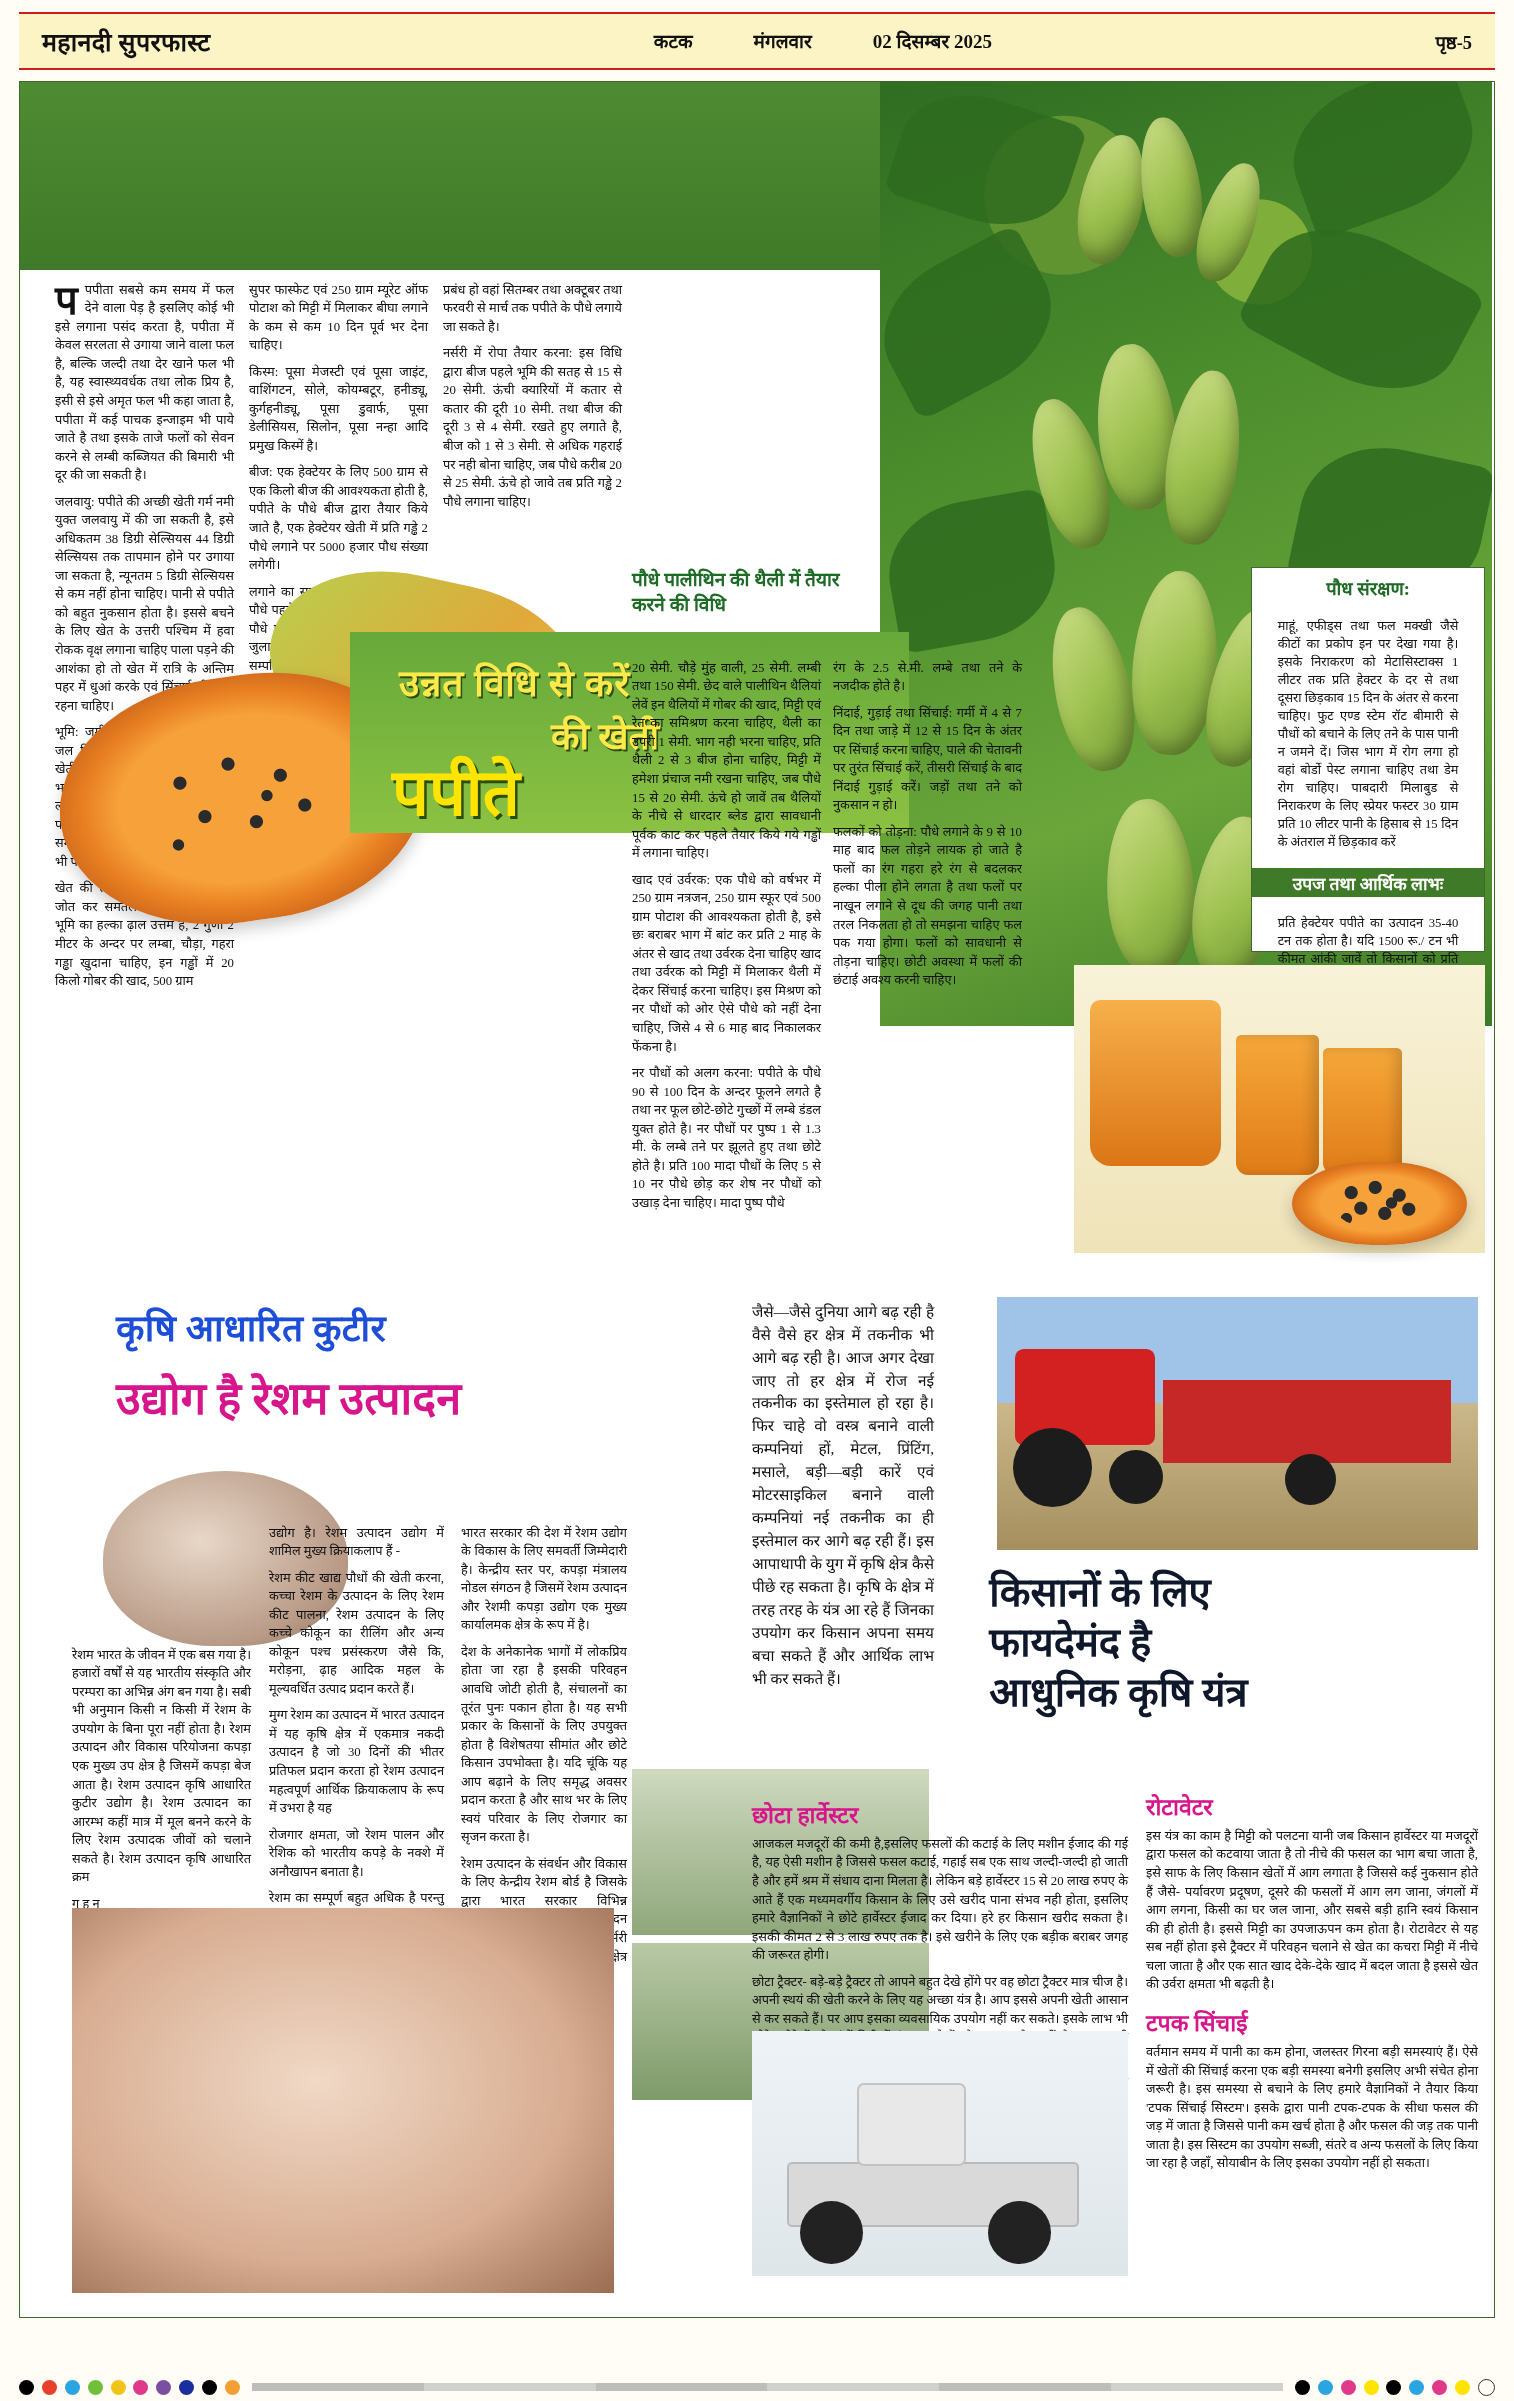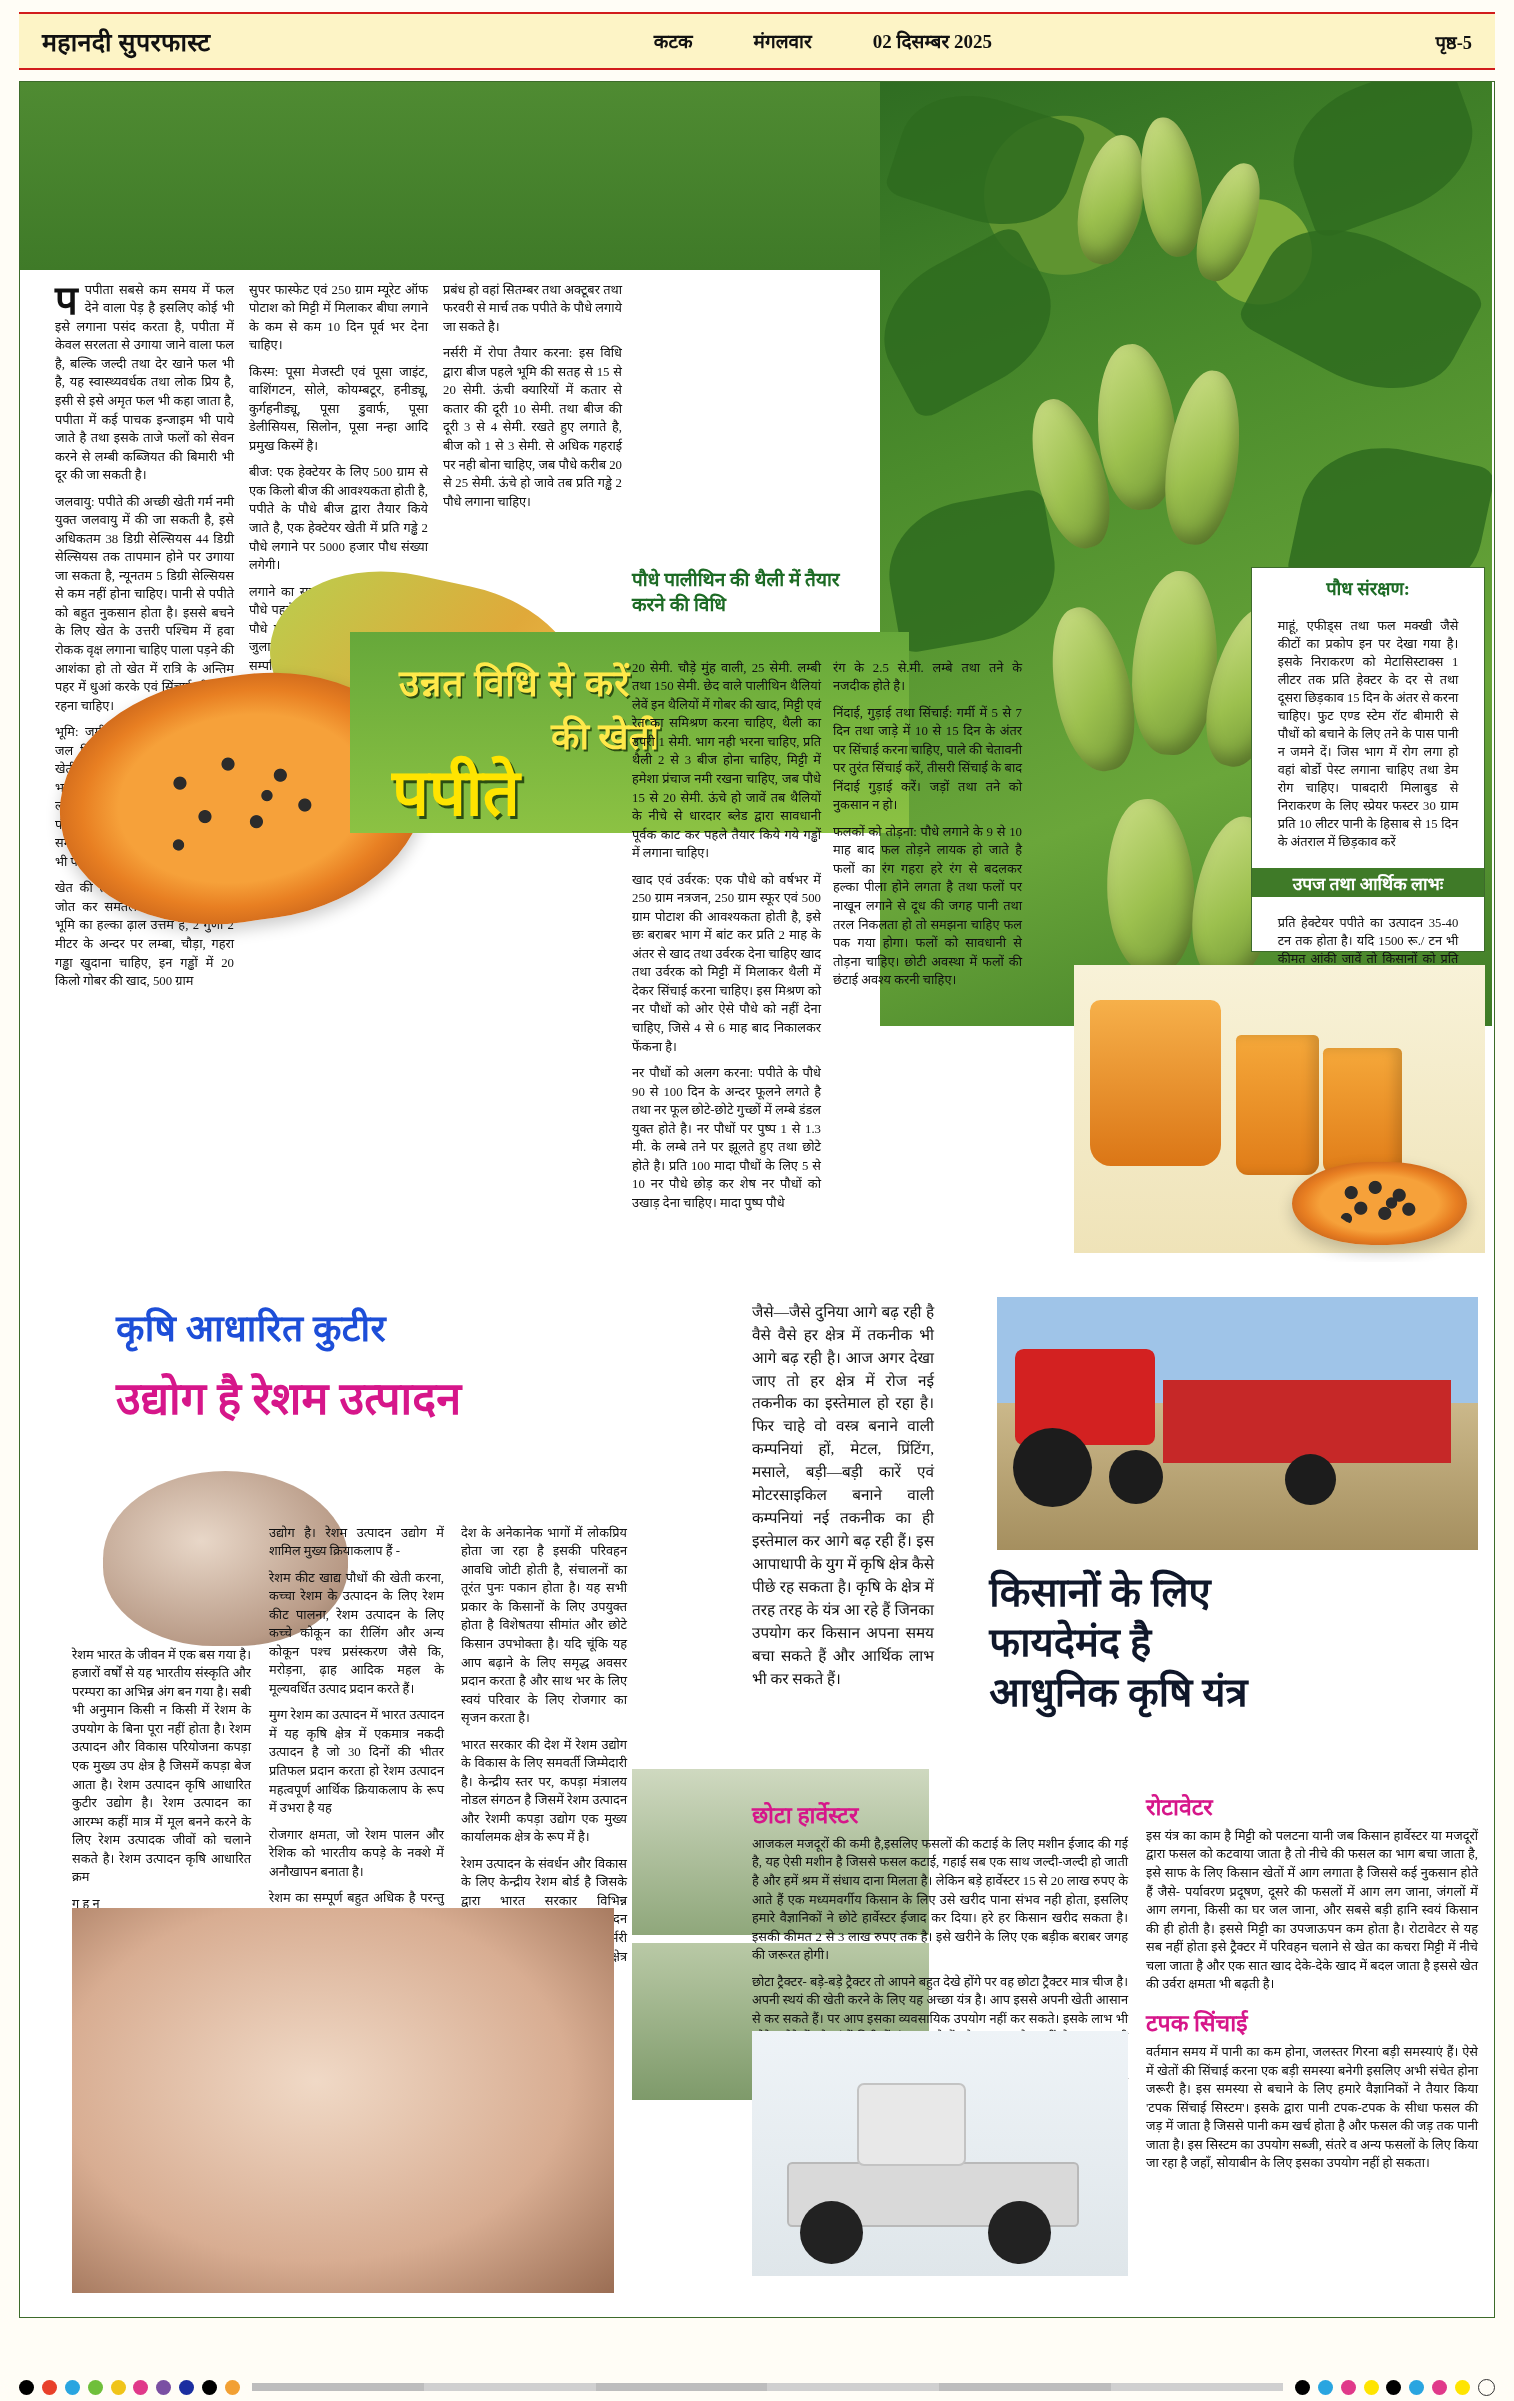--- a/index.html
+++ b/index.html
@@ -206,21 +206,21 @@
       </div>
 
       <div class="col" style="left:612px;top:577px;width:189px;">
         <p>20 सेमी. चौड़े मुंह वाली, 25 सेमी. लम्बी तथा 150 सेमी. छेद वाले पालीथिन थैलियां लेवें इन थैलियों में गोबर की खाद, मिट्टी एवं रेत का समिश्रण करना चाहिए, थैली का उपरी 1 सेमी. भाग नही भरना चाहिए, प्रति थैली 2 से 3 बीज होना चाहिए, मिट्टी में हमेशा प्रंचाज नमी रखना चाहिए, जब पौधे 15 से 20 सेमी. ऊंचे हो जावें तब थैलियों के नीचे से धारदार ब्लेड द्वारा सावधानी पूर्वक काट कर पहले तैयार किये गये गड्ढों में लगाना चाहिए।</p>
         <p>खाद एवं उर्वरक: एक पौधे को वर्षभर में 250 ग्राम नत्रजन, 250 ग्राम स्फूर एवं 500 ग्राम पोटाश की आवश्यकता होती है, इसे छः बराबर भाग में बांट कर प्रति 2 माह के अंतर से खाद तथा उर्वरक देना चाहिए खाद तथा उर्वरक को मिट्टी में मिलाकर थैली में देकर सिंचाई करना चाहिए। इस मिश्रण को नर पौधों को ओर ऐसे पौधे को नहीं देना चाहिए, जिसे 4 से 6 माह बाद निकालकर फेंकना है।</p>
         <p>नर पौधों को अलग करना: पपीते के पौधे 90 से 100 दिन के अन्दर फूलने लगते है तथा नर फूल छोटे-छोटे गुच्छों में लम्बे डंडल युक्त होते है। नर पौधों पर पुष्प 1 से 1.3 मी. के लम्बे तने पर झूलते हुए तथा छोटे होते है। प्रति 100 मादा पौधों के लिए 5 से 10 नर पौधे छोड़ कर शेष नर पौधों को उखाड़ देना चाहिए। मादा पुष्प पौधे</p>
       </div>
 
       <div class="col" style="left:813px;top:577px;width:189px;">
         <p>रंग के 2.5 से.मी. लम्बे तथा तने के नजदीक होते है।</p>
-        <p>निंदाई, गुड़ाई तथा सिंचाई: गर्मी में 5 से 7 दिन तथा जाड़े में 10 से 15 दिन के अंतर पर सिंचाई करना चाहिए, पाले की चेतावनी पर तुरंत सिंचाई करें, तीसरी सिंचाई के बाद निंदाई गुड़ाई करें। जड़ों तथा तने को नुकसान न हो।</p>
+        <p>निंदाई, गुड़ाई तथा सिंचाई: गर्मी में 4 से 7 दिन तथा जाड़े में 12 से 15 दिन के अंतर पर सिंचाई करना चाहिए, पाले की चेतावनी पर तुरंत सिंचाई करें, तीसरी सिंचाई के बाद निंदाई गुड़ाई करें। जड़ों तथा तने को नुकसान न हो।</p>
         <p>फलकों को तोड़ना: पौधे लगाने के 9 से 10 माह बाद फल तोड़ने लायक हो जाते है फलों का रंग गहरा हरे रंग से बदलकर हल्का पीला होने लगता है तथा फलों पर नाखून लगाने से दूध की जगह पानी तथा तरल निकलता हो तो समझना चाहिए फल पक गया होगा। फलों को सावधानी से तोड़ना चाहिए। छोटी अवस्था में फलों की छंटाई अवश्य करनी चाहिए।</p>
       </div>
 
       <div class="side-box" style="top:485px;height:385px;">
         <h4>पौध संरक्षण:</h4>
         <p>माहूं, एफीड्स तथा फल मक्खी जैसे कीटों का प्रकोप इन पर देखा गया है। इसके निराकरण को मेटासिस्टाक्स 1 लीटर तक प्रति हेक्टर के दर से तथा दूसरा छिड़काव 15 दिन के अंतर से करना चाहिए। फुट एण्ड स्टेम रॉट बीमारी से पौधों को बचाने के लिए तने के पास पानी न जमने दें। जिस भाग में रोग लगा हो वहां बोर्डो पेस्ट लगाना चाहिए तथा डेम रोग चाहिए। पाबदारी मिलाबुड से निराकरण के लिए स्प्रेयर फस्टर 30 ग्राम प्रति 10 लीटर पानी के हिसाब से 15 दिन के अंतराल में छिड़काव करें</p>
         <div class="box-label">उपज तथा आर्थिक लाभः</div>
         <p>प्रति हेक्टेयर पपीते का उत्पादन 35-40 टन तक होता है। यदि 1500 रू./ टन भी कीमत आंकी जावें तो किसानों को प्रति हेक्टर 34000.00 रू. का शुद्ध लाभ प्राप्त होगा।</p>
       </div>
 
@@ -247,22 +247,22 @@
         <p>ग ह न</p>
       </div>
       <div class="col" style="left:249px;top:1442px;width:175px;">
         <p>उद्योग है। रेशम उत्पादन उद्योग में शामिल मुख्य क्रियाकलाप हैं -</p>
         <p>रेशम कीट खाद्य पौधों की खेती करना, कच्चा रेशम के उत्पादन के लिए रेशम कीट पालना, रेशम उत्पादन के लिए कच्चे कोकून का रीलिंग और अन्य कोकून पश्च प्रसंस्करण जैसे कि, मरोड़ना, ढ़ाह आदिक महल के मूल्यवर्धित उत्पाद प्रदान करते हैं।</p>
         <p>मुग्ग रेशम का उत्पादन में भारत उत्पादन में यह कृषि क्षेत्र में एकमात्र नकदी उत्पादन है जो 30 दिनों की भीतर प्रतिफल प्रदान करता हो रेशम उत्पादन महत्वपूर्ण आर्थिक क्रियाकलाप के रूप में उभरा है यह</p>
         <p>रोजगार क्षमता, जो रेशम पालन और रेशिक को भारतीय कपड़े के नक्शे में अनौखापन बनाता है।</p>
         <p>रेशम का सम्पूर्ण बहुत अधिक है परन्तु इसकी उत्पादन की मात्रा कम है। जो विश्व के कुल कपड़ा उत्पादन का केवल 0.2 प्रतिशत है। यह</p>
       </div>
       <div class="col" style="left:441px;top:1442px;width:166px;">
+        <p>भारत सरकार की देश में रेशम उद्योग के विकास के लिए समवर्ती जिम्मेदारी है। केन्द्रीय स्तर पर, कपड़ा मंत्रालय नोडल संगठन है जिसमें रेशम उत्पादन और रेशमी कपड़ा उद्योग एक मुख्य कार्यालमक क्षेत्र के रूप में है।</p>
         <p>देश के अनेकानेक भागों में लोकप्रिय होता जा रहा है इसकी परिवहन आवधि जोटी होती है, संचालनों का तूरंत पुनः पकान होता है। यह सभी प्रकार के किसानों के लिए उपयुक्त होता है विशेषतया सीमांत और छोटे किसान उपभोक्ता है। यदि चूंकि यह आप बढ़ाने के लिए समृद्ध अवसर प्रदान करता है और साथ भर के लिए स्वयं परिवार के लिए रोजगार का सृजन करता है।</p>
-        <p>भारत सरकार की देश में रेशम उद्योग के विकास के लिए समवर्ती जिम्मेदारी है। केन्द्रीय स्तर पर, कपड़ा मंत्रालय नोडल संगठन है जिसमें रेशम उत्पादन और रेशमी कपड़ा उद्योग एक मुख्य कार्यालमक क्षेत्र के रूप में है।</p>
         <p>रेशम उत्पादन के संवर्धन और विकास के लिए केन्द्रीय रेशम बोर्ड है जिसके द्वारा भारत सरकार विभिन्न क्रियाकलाप करे है जैसे रेशम उत्पादन संबंधी मूल संरचना का सृजन नर्सरी और फार्मों का विकास, बागान क्षेत्र का विस्तार आदि।</p>
       </div>
 
       <div class="tray-photo"></div>
       <div class="cocoon-photo"></div>
       <div class="hand-photo">
         
       </div>
     </div>
 

